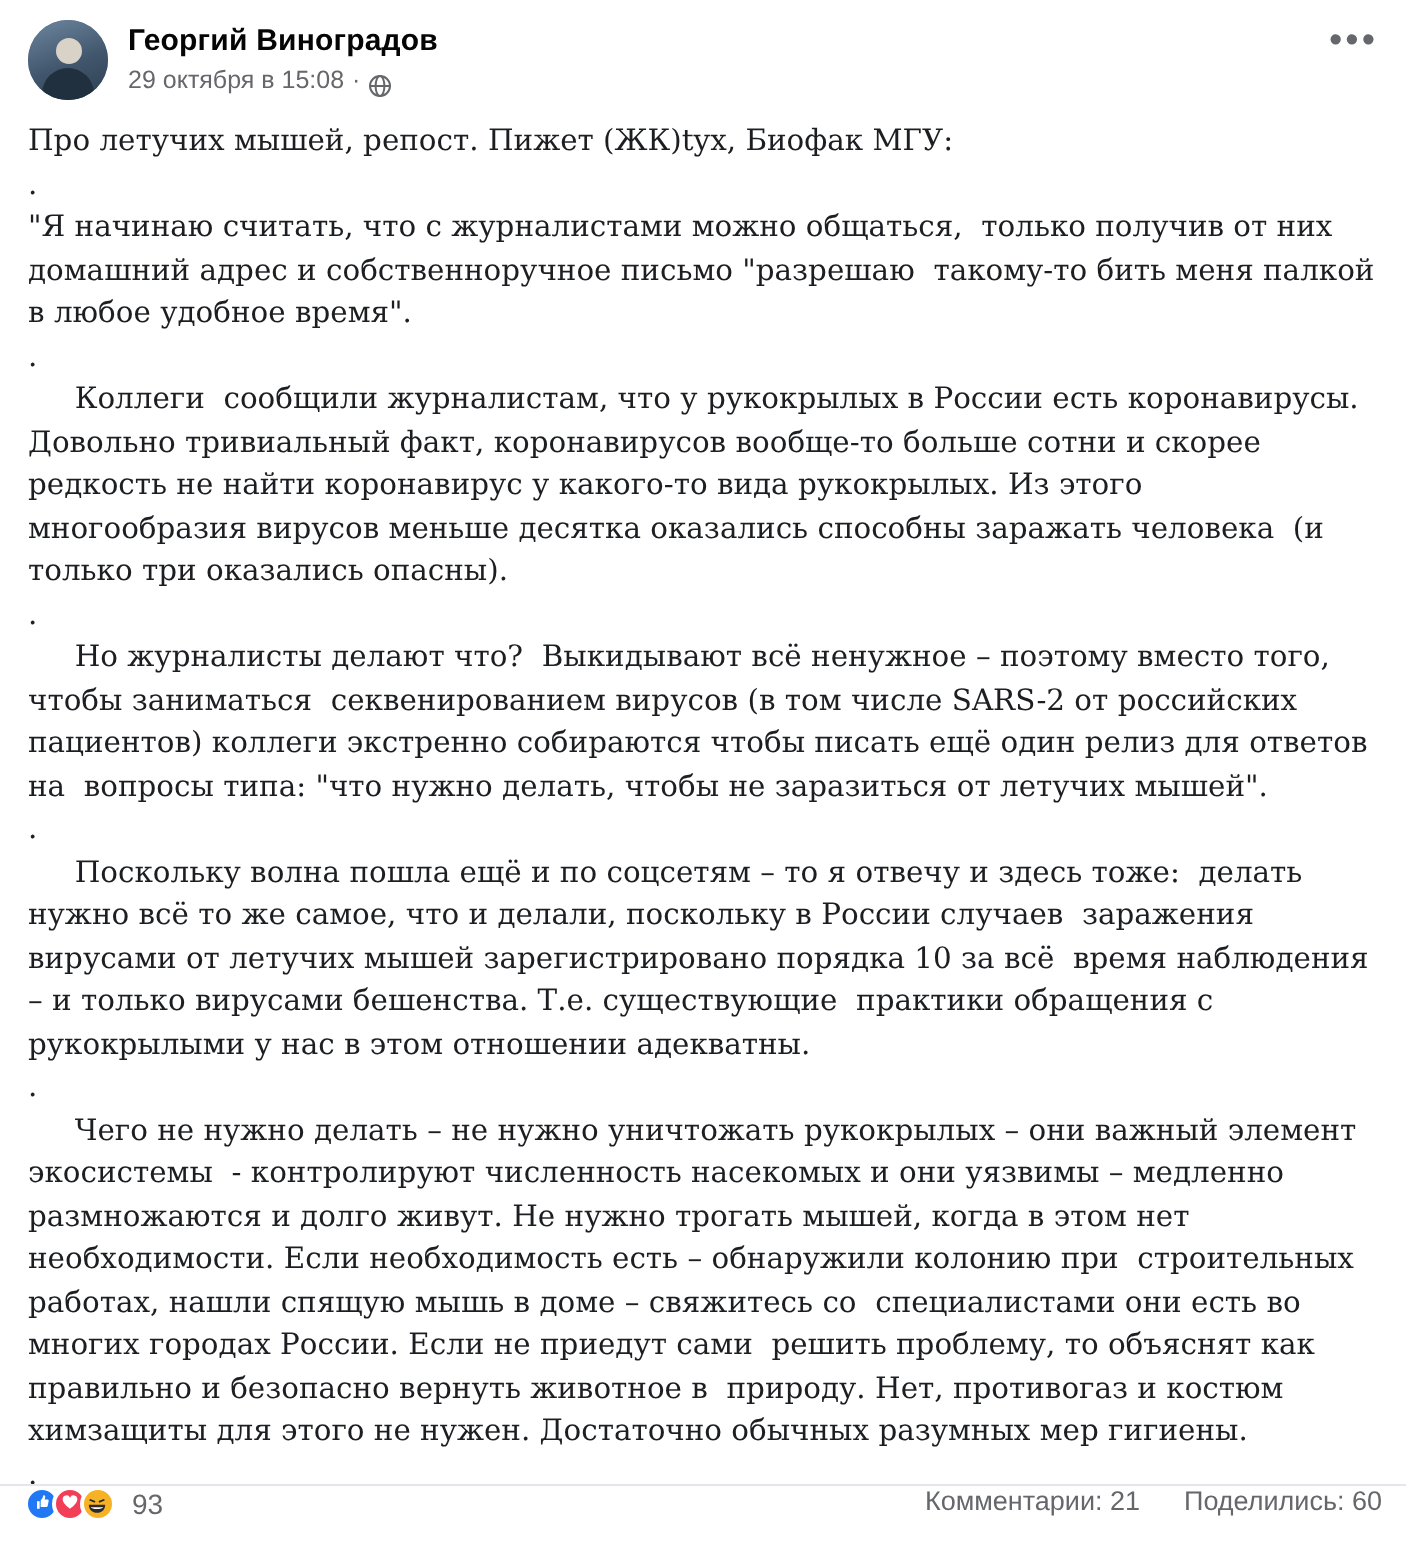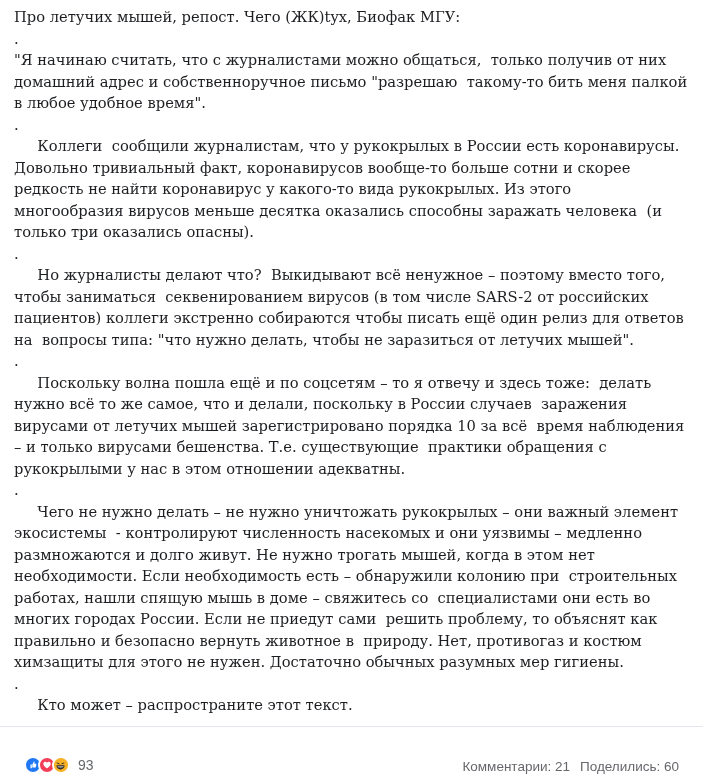--- a/index.html
+++ b/index.html
@@ -110,26 +110,26 @@
     white-space: pre-wrap;
   }
   .para.dot {
     color: #1c1e21;
   }
   .footer {
     position: absolute;
     left: 0;
     right: 0;
     bottom: 0;
-    height: 48px;
+    height: 32px;
     border-top: 1px solid #e4e6eb;
     display: flex;
-    align-items: flex-end;
+    align-items: flex-start;
     justify-content: space-between;
-    padding: 0 24px;
+    padding: 0 12px;
     box-sizing: border-box;
     background: #fff;
   }
   .reactions {
     display: flex;
     align-items: center;
   }
   .reaction-icons {
     display: flex;
     align-items: center;
@@ -160,34 +160,56 @@
   }
   .reaction-count {
     font-size: 14px;
     color: #65676b;
     margin-left: 12px;
   }
   .footer-right {
     font-size: 13.5px;
     color: #65676b;
     display: flex;
-    gap: 10px;
+    gap: 22px;
   }
   .footer-right span {
     cursor: pointer;
   }
 </style>
 </head>
 <body>
 
 <div class="post">
 
+  <div class="post-header">
+    <div class="avatar">
+      <div class="av-sky"></div>
+      <div class="av-head"></div>
+      <div class="av-body"></div>
+    </div>
+    <div class="header-text">
+      <div class="author-name">Георгий Виноградов</div>
+      <div class="meta-row">
+        <span>29 октября в 15:08</span>
+        <span class="meta-sep">·</span>
+        <span class="globe-icon">
+          <svg width="12" height="12" viewBox="0 0 12 12">
+            <circle cx="6" cy="6" r="5" fill="none" stroke="#65676b" stroke-width="1"></circle>
+            <ellipse cx="6" cy="6" rx="2.2" ry="5" fill="none" stroke="#65676b" stroke-width="1"></ellipse>
+            <line x1="1" y1="6" x2="11" y2="6" stroke="#65676b" stroke-width="1"></line>
+          </svg>
+        </span>
+      </div>
+    </div>
+    <div class="more-btn">•••</div>
+  </div>
 
   <div class="post-body">
-    <p class="para">Про летучих мышей, репост. Чего (ЖК)tyx, Биофак МГУ:</p>
+    <p class="para">Про летучих мышей, репост. Пижет (ЖК)tyx, Биофак МГУ:</p>
     <p class="para dot">.</p>
     <p class="para">"Я начинаю считать, что с журналистами можно общаться,  только получив от них домашний адрес и собственноручное письмо "разрешаю  такому-то бить меня палкой в любое удобное время".</p>
     <p class="para dot">.</p>
     <p class="para">     Коллеги  сообщили журналистам, что у рукокрылых в России есть коронавирусы. Довольно тривиальный факт, коронавирусов вообще-то больше сотни и скорее  редкость не найти коронавирус у какого-то вида рукокрылых. Из этого  многообразия вирусов меньше десятка оказались способны заражать человека  (и только три оказались опасны).</p>
     <p class="para dot">.</p>
     <p class="para">     Но журналисты делают что?  Выкидывают всё ненужное – поэтому вместо того, чтобы заниматься  секвенированием вирусов (в том числе SARS-2 от российских пациентов) коллеги экстренно собираются чтобы писать ещё один релиз для ответов на  вопросы типа: "что нужно делать, чтобы не заразиться от летучих мышей".</p>
     <p class="para dot">.</p>
     <p class="para">     Поскольку волна пошла ещё и по соцсетям – то я отвечу и здесь тоже:  делать нужно всё то же самое, что и делали, поскольку в России случаев  заражения вирусами от летучих мышей зарегистрировано порядка 10 за всё  время наблюдения – и только вирусами бешенства. Т.е. существующие  практики обращения с рукокрылыми у нас в этом отношении адекватны.</p>
     <p class="para dot">.</p>
     <p class="para">     Чего не нужно делать – не нужно уничтожать рукокрылых – они важный элемент экосистемы  - контролируют численность насекомых и они уязвимы – медленно размножаются и долго живут. Не нужно трогать мышей, когда в этом нет  необходимости. Если необходимость есть – обнаружили колонию при  строительных работах, нашли спящую мышь в доме – свяжитесь со  специалистами они есть во многих городах России. Если не приедут сами  решить проблему, то объяснят как правильно и безопасно вернуть животное в  природу. Нет, противогаз и костюм химзащиты для этого не нужен. Достаточно обычных разумных мер гигиены.</p>

